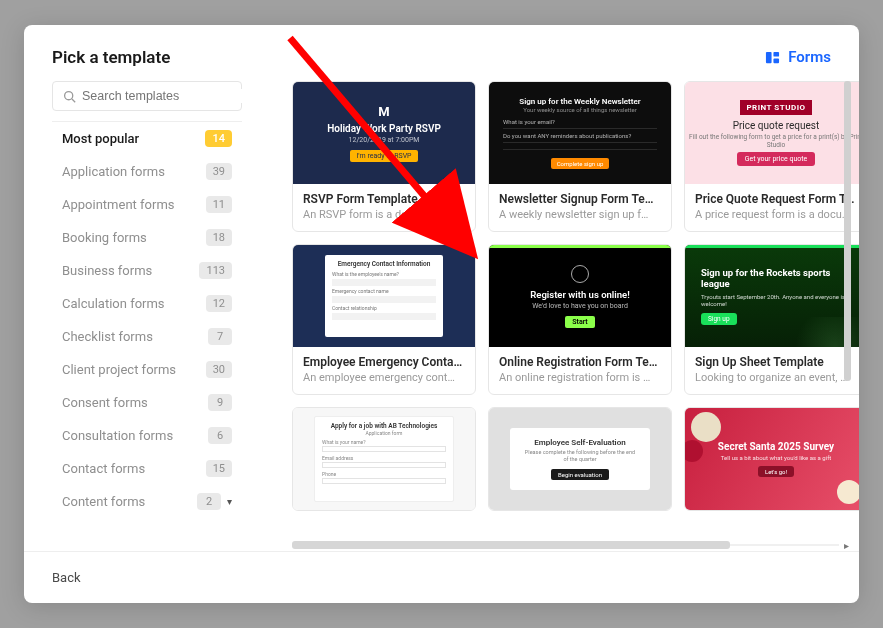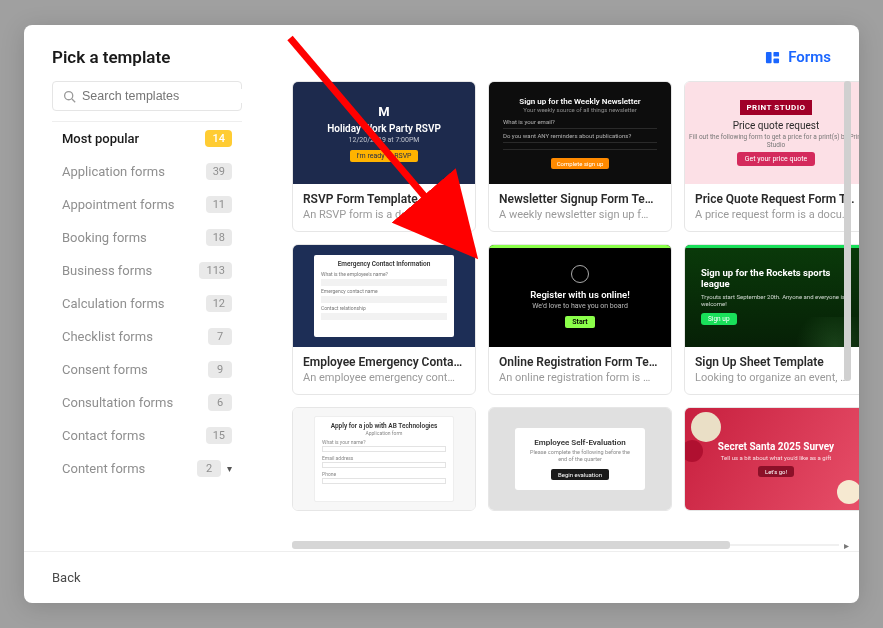--- a/index.html
+++ b/index.html
@@ -175,21 +175,21 @@
 .thumb-news .lbl { font-size:6px; opacity:.65; }
 .thumb-news .nbtn { background:#ff8a00; font-size:6px; padding:2px 6px; border-radius:2px; align-self:center; margin-top:5px; }
 
 .thumb-price { background:#fce0e6; color:#333; }
 .thumb-price .pbrand { background:#a00028; color:#fff; font-size:8px; padding:3px 6px; font-weight:700; margin-bottom:5px; letter-spacing:.5px; }
 .thumb-price .ptitle { font-size:10px; font-weight:400; color:#2a2a2a; }
 .thumb-price .psub { font-size:6.5px; color:#777; margin-top:2px; line-height:1.3; }
 .thumb-price .pbtn { background:#d42a5c; color:#fff; font-size:7px; padding:3px 8px; border-radius:3px; margin-top:3px; }
 
 .thumb-emerg { background:#1d2e56; padding:10px; }
-.thumb-emerg .sheet { background:#fff; width:140px; height:82px; border-radius:2px; padding:5px 7px; color:#333; text-align:left; }
+.thumb-emerg .sheet { background:#fff; width:118px; height:82px; border-radius:2px; padding:5px 7px; color:#333; text-align:left; }
 .thumb-emerg .sh-title { font-size:6.5px; font-weight:600; text-align:center; margin-bottom:3px; }
 .thumb-emerg .field { height:7px; background:#f2f2f2; margin:2px 0; }
 .thumb-emerg .lbl2 { font-size:5px; color:#777; }
 
 .thumb-register { background:#000; }
 .thumb-register .topbar { position:absolute; top:0; left:0; right:0; height:3px; background:#8bff4a; }
 .thumb-register .eye { width:18px; height:18px; border:1px solid #aaa; border-radius:50%; margin-bottom:6px; position:relative; }
 .thumb-register .rt { font-size:9.5px; font-weight:600; }
 .thumb-register .rs { font-size:7px; opacity:.7; margin-top:2px; }
 .thumb-register .rbtn { background:#8bff4a; color:#000; font-size:7px; padding:2px 7px; border-radius:2px; margin-top:6px; font-weight:600; }
@@ -202,21 +202,21 @@
 .thumb-sports .grass { position:absolute; bottom:0; right:0; width:80px; height:30px; background:radial-gradient(circle at 60% 100%, rgba(140,255,140,.15), transparent 70%); }
 
 .thumb-job { background:#f7f7f7; padding:8px; }
 .thumb-job .sheet2 { background:#fff; width:140px; height:86px; border-radius:2px; padding:5px 7px; text-align:left; color:#333; border:1px solid #eee; }
 .thumb-job .jt { font-size:6.5px; font-weight:600; text-align:center; }
 .thumb-job .js { font-size:5px; text-align:center; color:#888; margin-bottom:3px; }
 .thumb-job .jlbl { font-size:5px; color:#888; margin-top:3px; }
 .thumb-job .jfield { height:6px; border:1px solid #e3e3e3; margin-top:1px; }
 
 .thumb-eval { background:#e0e0e0; }
-.thumb-eval .ecard { background:#fff; width:130px; padding:10px 12px; border-radius:3px; color:#333; }
+.thumb-eval .ecard { background:#fff; width:140px; padding:10px 12px; border-radius:3px; color:#333; }
 .thumb-eval .et { font-size:8px; font-weight:600; }
 .thumb-eval .es { font-size:5.5px; color:#888; margin-top:2px; line-height:1.3; }
 .thumb-eval .ebtn { background:#1a1a1a; color:#fff; font-size:6px; padding:2px 7px; border-radius:2px; margin-top:6px; display:inline-block; }
 
 .thumb-santa { background:linear-gradient(120deg,#c71f3e,#e8506a); }
 .thumb-santa .orn { position:absolute; width:30px; height:30px; border-radius:50%; }
 .thumb-santa .orn.a { background:#eadfc6; top:4px; left:6px; }
 .thumb-santa .orn.b { background:#b01030; top:32px; left:-4px; width:22px; height:22px; }
 .thumb-santa .orn.c { background:#f6e9d1; bottom:6px; right:6px; width:24px; height:24px; }
 .thumb-santa .xt { font-size:10px; font-weight:700; }
@@ -317,20 +317,26 @@
               <span class="badge">12</span>
             </span>
           </div>
           <div class="cat-item">
             <span>Checklist forms</span>
             <span style="display: flex; align-items: center; gap: 6px;">
               <span class="badge">7</span>
             </span>
           </div>
           <div class="cat-item">
+            <span>Client project forms</span>
+            <span style="display: flex; align-items: center; gap: 6px;">
+              <span class="badge">30</span>
+            </span>
+          </div>
+          <div class="cat-item">
             <span>Consent forms</span>
             <span style="display: flex; align-items: center; gap: 6px;">
               <span class="badge">9</span>
             </span>
           </div>
           <div class="cat-item">
             <span>Consultation forms</span>
             <span style="display: flex; align-items: center; gap: 6px;">
               <span class="badge">6</span>
             </span>

